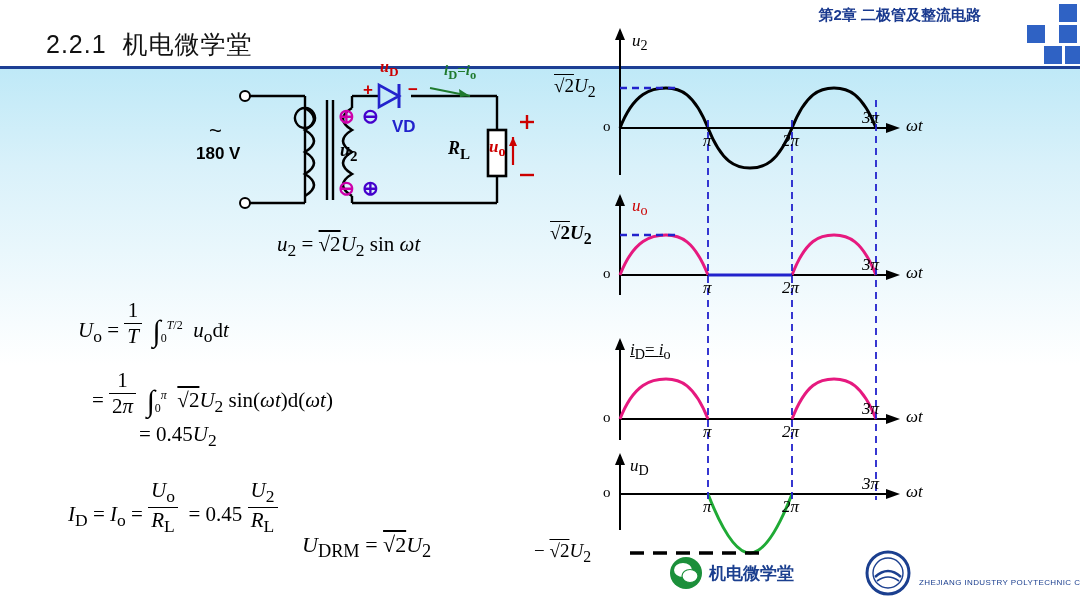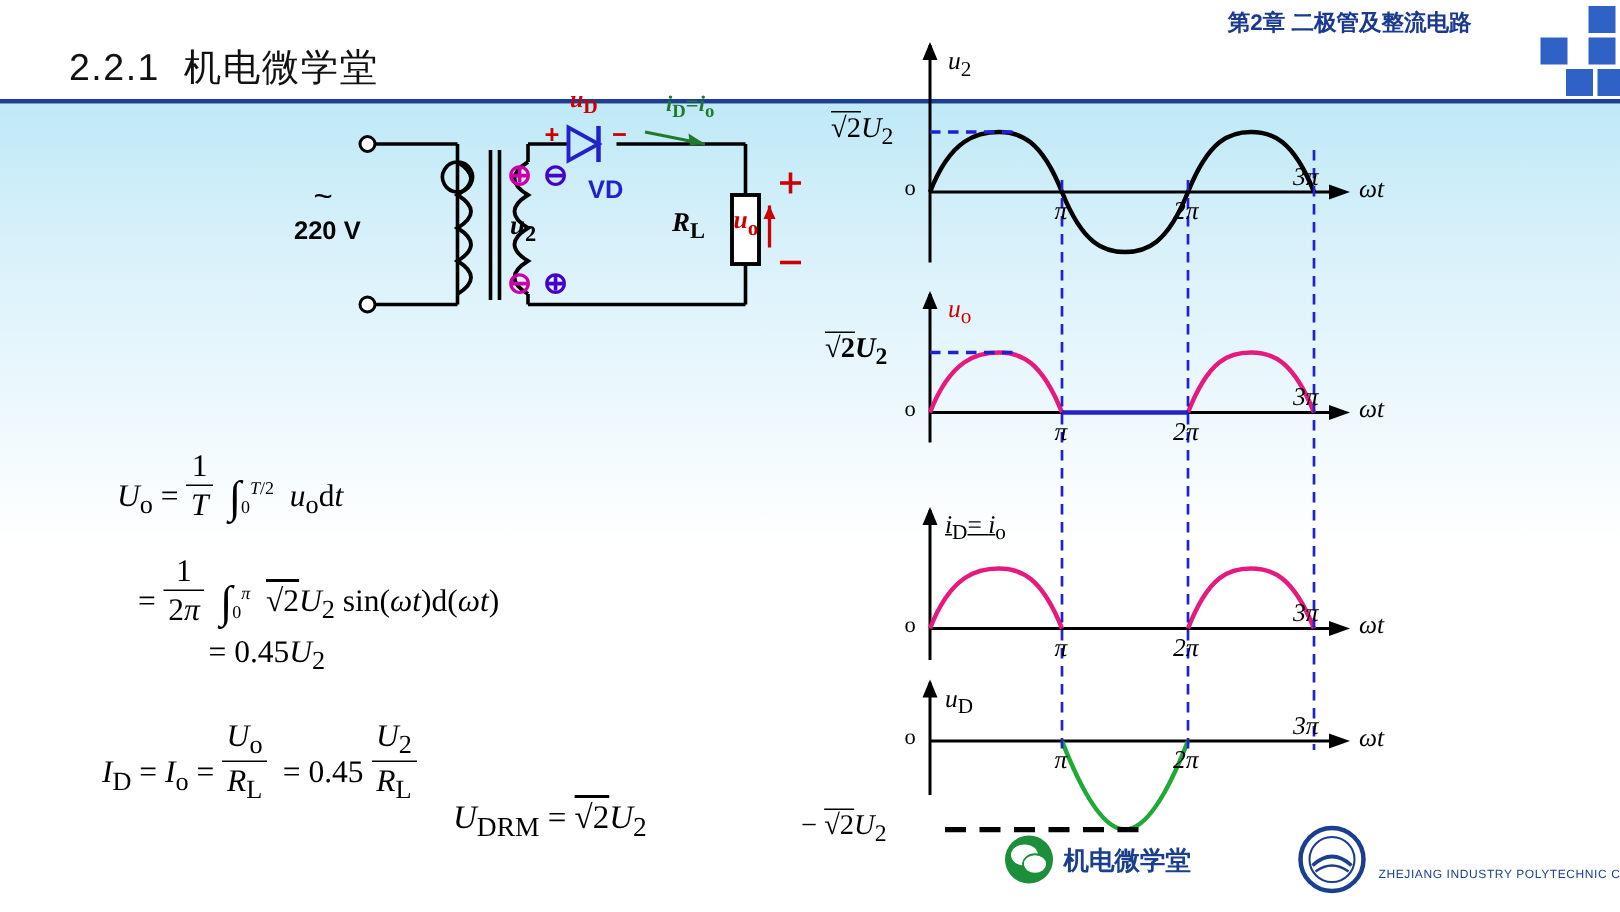--- a/index.html
+++ b/index.html
@@ -189,38 +189,41 @@
     </g>
 
     <g stroke="#2222cc" stroke-width="1.8" stroke-dasharray="7,5">
       <line x1="708" y1="120" x2="708" y2="500"></line>
       <line x1="792" y1="120" x2="792" y2="500"></line>
       <line x1="876" y1="100" x2="876" y2="500"></line>
     </g>
   </svg>
 
   <div class="abs sans" style="left:209px;top:118px;font-size:22px;">~</div>
-  <div class="abs sans" style="left:196px;top:144px;font-size:17px;font-weight:bold;">220 V</div>
+  <div class="abs sans" style="left:196px;top:144px;font-size:17px;font-weight:bold;">180 V</div>
 
   <div class="abs" style="left:340px;top:140px;font-size:18px;font-weight:bold;"><i>u</i><sub>2</sub></div>
 
   <div class="abs" style="left:380px;top:58px;font-size:16px;color:#cc0000;font-weight:bold;"><i>u</i><sub>D</sub></div>
   <div class="abs" style="left:444px;top:62px;font-size:15px;color:#1f7a2e;font-weight:bold;"><i>i</i><sub>D</sub>=<i>i</i><sub>o</sub></div>
   <div class="abs sans" style="left:363px;top:80px;font-size:17px;color:#cc0000;font-weight:bold;">+</div>
   <div class="abs sans" style="left:408px;top:80px;font-size:17px;color:#cc0000;font-weight:bold;">−</div>
   <div class="abs sans" style="left:392px;top:117px;font-size:17px;color:#2222cc;font-weight:bold;">VD</div>
 
   <div class="abs" style="left:338px;top:104px;font-size:20px;color:#cc00aa;font-weight:bold;">⊕</div>
   <div class="abs" style="left:362px;top:104px;font-size:20px;color:#4400cc;font-weight:bold;">⊖</div>
   <div class="abs" style="left:338px;top:176px;font-size:20px;color:#cc00aa;font-weight:bold;">⊖</div>
   <div class="abs" style="left:362px;top:176px;font-size:20px;color:#4400cc;font-weight:bold;">⊕</div>
 
   <div class="abs" style="left:448px;top:138px;font-size:18px;font-weight:bold;"><i>R</i><sub>L</sub></div>
   <div class="abs" style="left:489px;top:137px;font-size:17px;color:#cc0000;font-weight:bold;"><i>u</i><sub>o</sub></div>
 
+  <div class="abs" style="left:277px;top:232px;font-size:21px;">
+    <i>u</i><sub>2</sub> = <span style="text-decoration:overline;">√2</span><i>U</i><sub>2</sub>&nbsp;sin&nbsp;<i>ω</i><i>t</i>
+  </div>
 
   <div class="abs" style="left:78px;top:298px;font-size:21px;">
     <i>U</i><sub>o</sub>&nbsp;=&nbsp;<span style="display:inline-block;text-align:center;vertical-align:-6px;">
       <span style="display:block;border-bottom:1.4px solid #000;padding:0 3px;">1</span>
       <span style="display:block;padding:0 3px;"><i>T</i></span></span>
     &nbsp;<span style="font-size:30px;vertical-align:-4px;">∫</span><sub style="font-size:12px;">0</sub><sup style="font-size:12px;"><i>T</i>/2</sup>
     &nbsp;<i>u</i><sub>o</sub>d<i>t</i>
   </div>
 
   <div class="abs" style="left:92px;top:368px;font-size:21px;">

